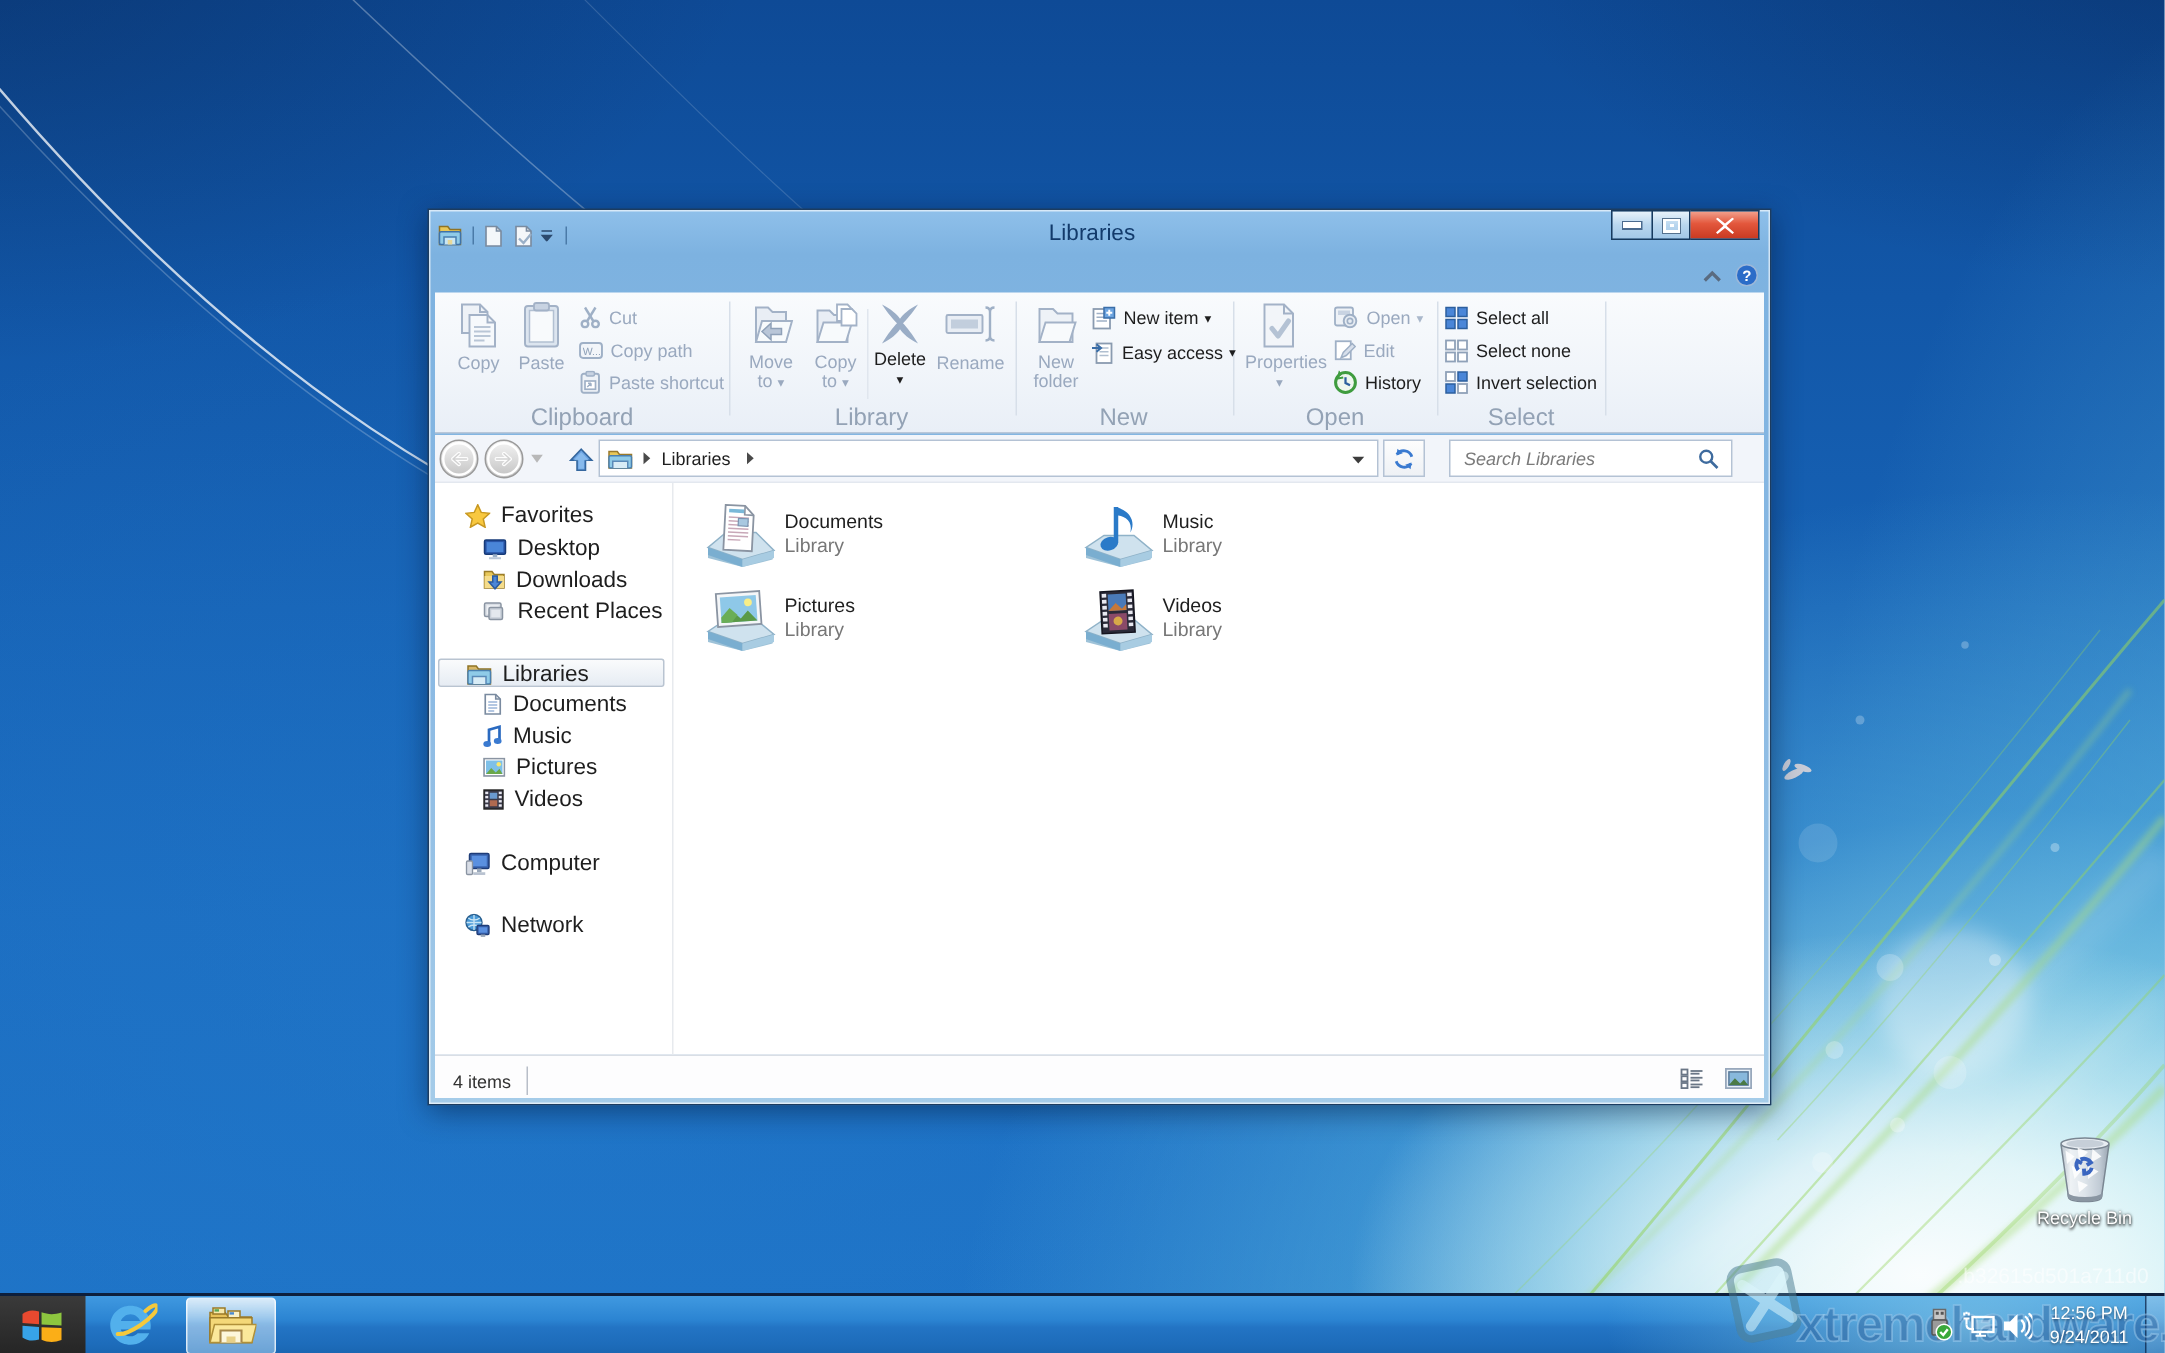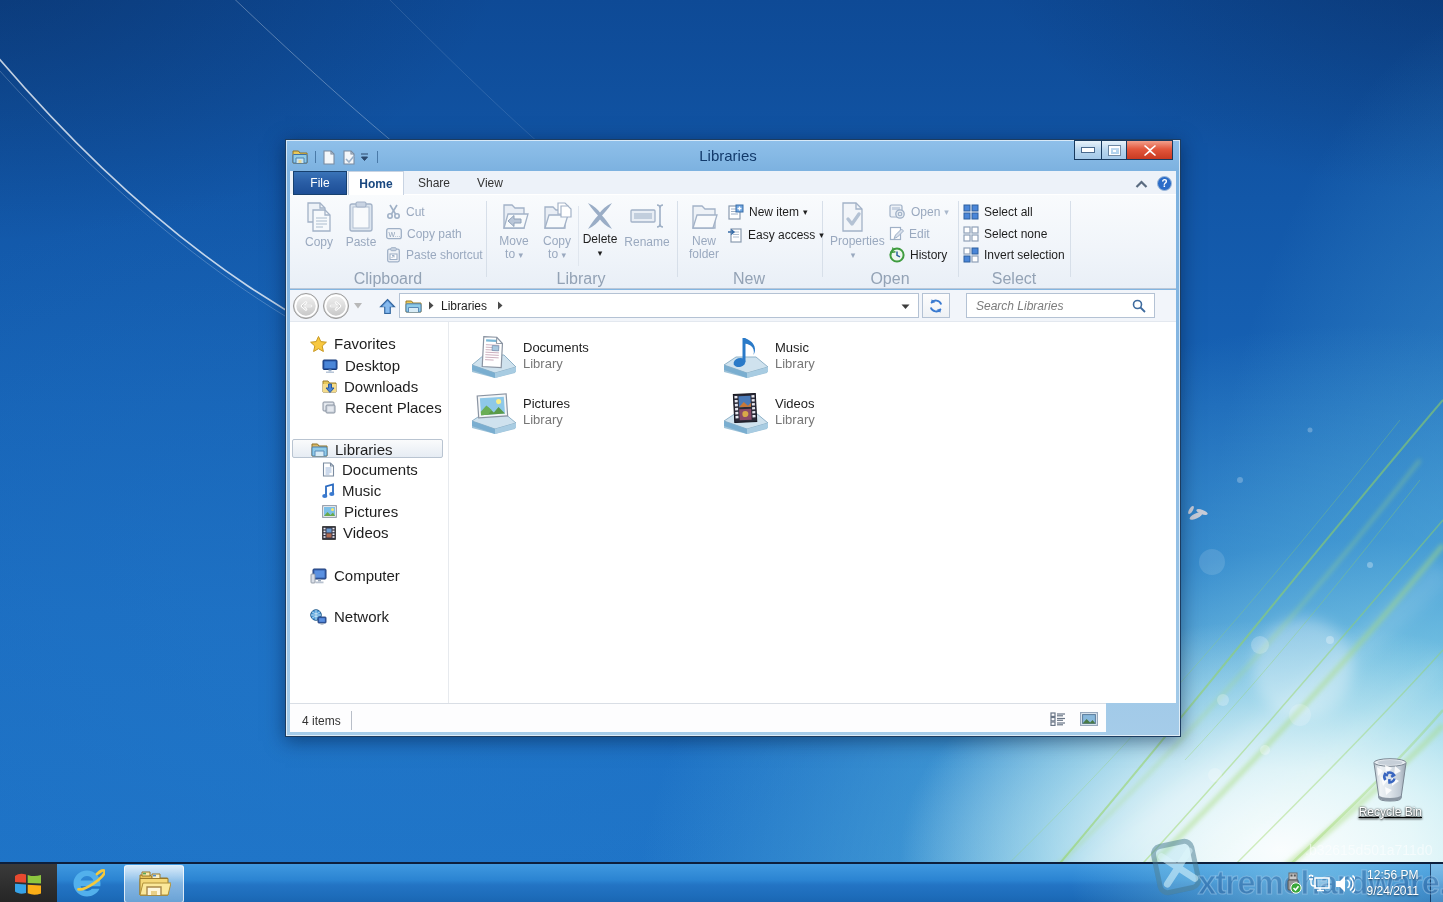--- a/index.html
+++ b/index.html
@@ -61,42 +61,42 @@
 #sidebar { position:absolute; left:0; top:0; width:162px; height:100%; }
 #sbdivider { position:absolute; left:158px; top:0; width:1px; height:100%; background:#e7eaee; }
 .sbrow { position:absolute; display:flex; align-items:center; font-size:15px; color:#1e1e1e; height:21px; }
 .sbrow svg { margin-right:7px; }
 #sbsel { position:absolute; left:2px; top:117px; width:151px; height:19px;
   background:linear-gradient(180deg,#fafbfc,#e6ecf3); border:1px solid #b9c4d1; border-radius:2px; }
 .item { position:absolute; width:250px; height:47px; }
 .item .ilabel { position:absolute; left:53px; top:7px; font-size:13px; color:#1e1e1e; }
 .item .isub { position:absolute; left:53px; top:23px; font-size:13px; color:#777; }
 
-#statusbar { position:absolute; left:4px; top:563px; width:816px; height:29px; background:#fdfdfe; border-top:1px solid #d9dee5; }
+#statusbar { position:absolute; left:4px; top:563px; width:886px; height:29px; background:#fdfdfe; border-top:1px solid #d9dee5; }
 #statusbar .cnt { position:absolute; left:12px; top:10px; font-size:12px; color:#333; }
 #statusbar .ssep { position:absolute; left:61px; top:7px; width:1px; height:19px; background:#b8bec8; }
 
 #taskbar { position:absolute; left:0; top:862px; width:1443px; height:40px;
   background:linear-gradient(180deg,#4099e0 0%, #2b84d2 42%, #2374c4 55%, #1d6cba 85%, #1a66b2 100%); border-top:2px solid #0d1f3c; }
 #startbtn { position:absolute; left:0; top:0; width:57px; height:39px; background:linear-gradient(180deg,#3a3a3a,#252525); }
 #iebtn { position:absolute; left:57px; top:0; width:60px; height:39px; display:flex; align-items:center; justify-content:center; }
 #expbtn { position:absolute; left:124px; top:1px; width:60px; height:38px; border:1px solid rgba(255,255,255,0.75); border-radius:3px;
   background:linear-gradient(180deg, rgba(255,255,255,0.8) 0%, rgba(235,248,255,0.5) 45%, rgba(205,235,255,0.45) 100%);
   display:flex; align-items:center; justify-content:center; }
 #tray { position:absolute; right:0; top:0; height:39px; z-index:6; }
 #clock { position:absolute; right:24px; top:3px; z-index:6; text-align:center; color:#fff; font-size:12px; line-height:16px; text-shadow:0 1px 2px rgba(0,0,0,0.5); }
 #showdesk { position:absolute; right:0; top:0; width:13px; height:39px; border-left:1px solid rgba(10,40,80,0.8); background:linear-gradient(180deg,rgba(255,255,255,0.25),rgba(255,255,255,0.08)); }
 
 #wm { position:absolute; left:1198px; top:864px; font-size:33px; font-weight:bold; letter-spacing:-1px;
   color:rgba(40,90,150,0.42); -webkit-text-stroke:1.2px rgba(160,205,240,0.5); white-space:nowrap; z-index:2; }
 #build { position:absolute; left:1305px; top:842px; font-size:14px; color:rgba(255,255,255,0.55); }
 #xtile { position:absolute; left:1154px; top:841px; width:44px; height:52px; border:5px solid rgba(60,105,125,0.42); border-radius:10px;
   background:rgba(150,215,235,0.22); transform:rotate(-12deg); }
 
-#rbin { position:absolute; left:1358px; top:757px; width:64px; text-align:right;text-decoration:underline; }
+#rbin { position:absolute; left:1358px; top:757px; width:64px; text-align:left; }
 #rbin .lbl { margin-top:2px; font-size:12px; color:#fff; text-shadow:0 1px 2px rgba(0,0,0,0.85), 0 0 2px rgba(0,0,0,0.7); }
 </style>
 </head>
 <body>
 <div id="desktop"></div>
 <svg id="deco" width="1443" height="902">
   <defs>
     <filter id="soft" x="-20%" y="-20%" width="140%" height="140%">
         <feGaussianBlur stdDeviation="2.2"></feGaussianBlur>
       </filter>
@@ -183,26 +183,20 @@
             <rect x="5" y="4.5" width="3" height="2" fill="#fff"></rect>
             <rect x="0.5" y="0.5" width="12" height="10" fill="none" stroke="#55718e" stroke-width="0.8"></rect>
           </svg>
         </div>
       <div id="btncls" class="cap">
           <svg width="12" height="11" viewBox="0 0 12 11">
             <path d="M1,0 L6,4 L11,0 L12,1 L7,5.5 L12,10 L11,11 L6,7 L1,11 L0,10 L5,5.5 L0,1 Z" fill="#fff"></path>
           </svg>
         </div>
     </div>
-  </div>
-  <div id="tabrow">
-    <div id="tab-file" class="tab">File</div>
-    <div id="tab-home" class="tab">Home</div>
-    <div id="tab-share" class="tab">Share</div>
-    <div id="tab-view" class="tab">View</div>
   </div>
   <div id="ribicons">
     <svg width="13" height="8" viewBox="0 0 13 8">
         <path d="M1.5,7 L6.5,2 L11.5,7" fill="none" stroke="#5a6b80" stroke-width="2.2"></path>
       </svg>
     <svg width="15" height="15">
         <circle cx="7.5" cy="7.5" r="7" fill="#2b6cc8" stroke="#9db8d8" stroke-width="1"></circle>
         <text x="7.5" y="11" font-size="10" font-weight="bold" fill="#fff" text-anchor="middle">?</text>
       </svg>
   </div>

